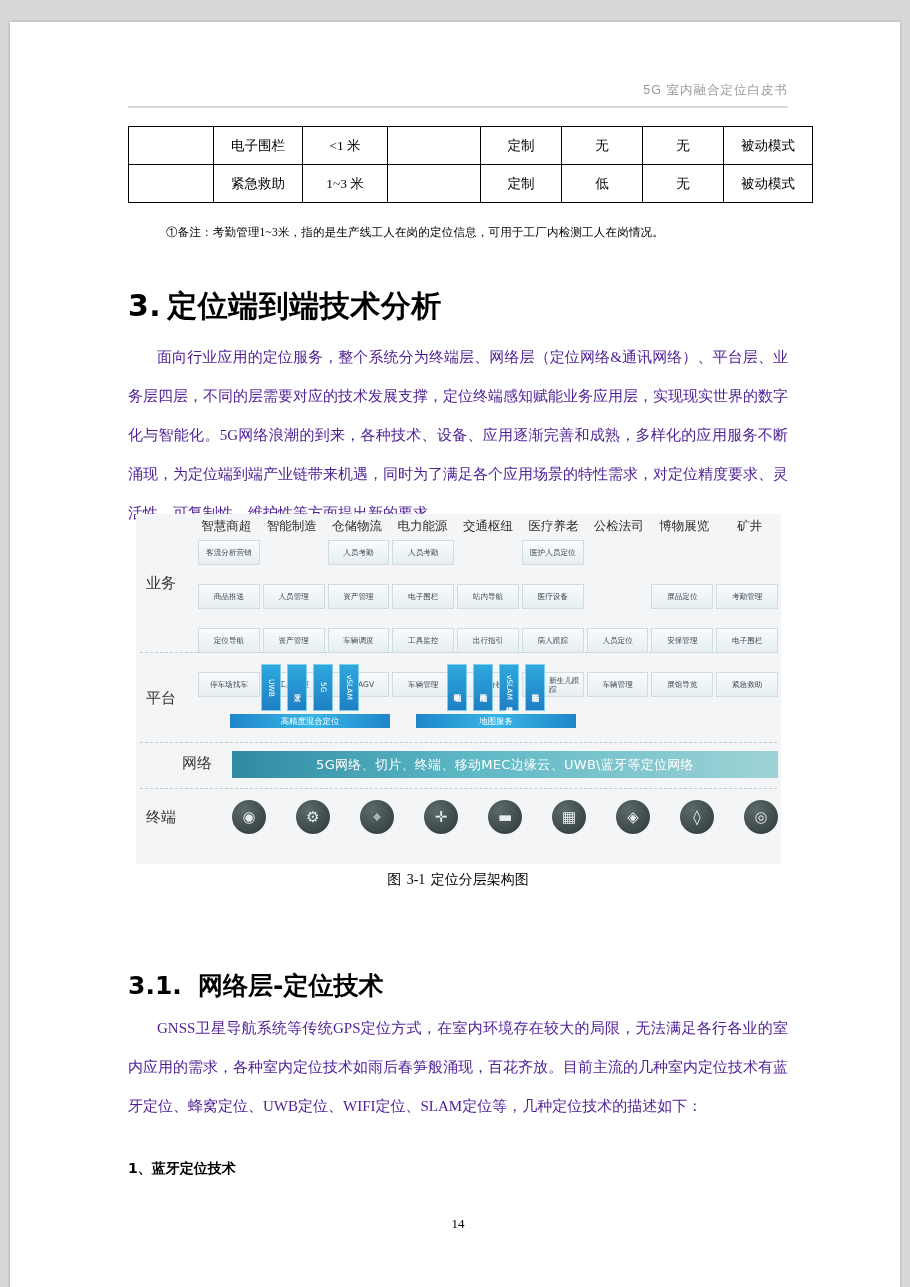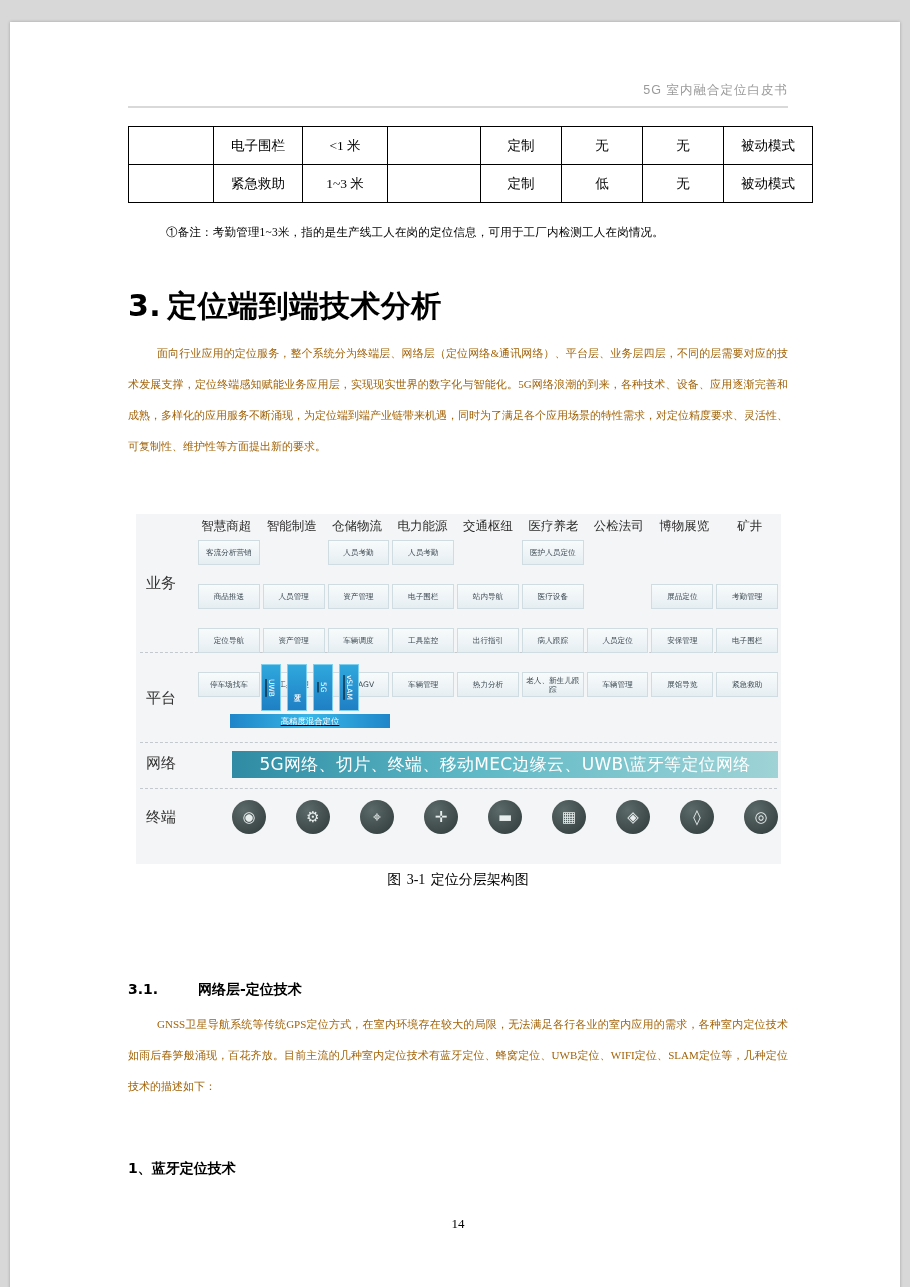--- a/index.html
+++ b/index.html
@@ -56,35 +56,34 @@
   
   .h1{
     position:absolute;left:0;top:264px;width:660px;
     font-size:30px;font-weight:bold;color:#000;
     font-family:"DejaVu Sans","Liberation Sans",sans-serif;
     letter-spacing:.5px;
   }
   .h1 .num{margin-right:6px;}
   .h2{
     position:absolute;left:0;top:947px;width:660px;
-    font-size:14px;font-weight:bold;color:#000;
-    font-family:"DejaVu Sans","Liberation Sans",sans-serif;
-    margin-top:12px;
+    font-size:25px;font-weight:bold;color:#000;
+    font-family:"DejaVu Sans","Liberation Sans",sans-serif;
   }
   .h2 .num{display:inline-block;width:70px;}
   .h3{
     position:absolute;left:0;top:1138px;width:660px;
     font-size:14px;font-weight:bold;color:#000;
     font-family:"DejaVu Sans","Liberation Sans",sans-serif;
   }
 
   
   .para{
     position:absolute;width:660px;
-    font-size:11px;line-height:31px;color:#a16207;
+    font-size:15px;line-height:39px;color:#4c1d95;
     text-align:justify;text-justify:inter-ideograph;
     text-indent:29px;
     font-family:"Liberation Serif","DejaVu Serif",serif;
   }
   #para1{top:316px;}
   #para2{top:987px;}
 
   
   .figure{
     position:absolute;left:8px;top:492px;
@@ -127,21 +126,21 @@
     display:flex;align-items:center;justify-content:center;
     text-align:center;line-height:9px;
     box-sizing:border-box;padding:0 1px;
   }
   .chip.empty{border:none;background:transparent;}
 
   
   .plat{
     position:absolute;top:150px;left:62px;width:580px;height:66px;
   }
-  .plat-group{position:absolute;top:0;text-decoration:underline;}
+  .plat-group{position:absolute;top:0;}
   .plat-chips{display:flex;gap:6px;justify-content:center;}
   .vchip{
     width:20px;height:47px;
     background:linear-gradient(180deg,#2fa8dd 0%,#1f7fc4 100%);
     border:1px solid #7fd0ef;
     color:#ffffff;font-size:7.4px;
     font-family:"DejaVu Sans","Liberation Sans",sans-serif;
     writing-mode:vertical-rl;
     display:flex;align-items:center;justify-content:center;
     box-sizing:border-box;letter-spacing:0px;
@@ -151,21 +150,21 @@
     background:linear-gradient(90deg,#1f86c9 0%,#38b6e6 50%,#1f86c9 100%);
     color:#ffffff;font-size:8.4px;
     font-family:"DejaVu Sans","Liberation Sans",sans-serif;
     display:flex;align-items:center;justify-content:center;
   }
 
   
   .net-bar{
     position:absolute;top:237px;left:96px;width:546px;height:27px;
     background:linear-gradient(90deg,#2e8ba3 0%,#5fb9c6 45%,#9fd3d6 100%);
-    color:#ffffff;font-size:17px;
+    color:#ffffff;font-size:13px;
     font-family:"DejaVu Sans","Liberation Sans",sans-serif;
     display:flex;align-items:center;justify-content:center;
     letter-spacing:.3px;
   }
 
   
   .term-row{
     position:absolute;top:286px;left:96px;width:546px;
     display:flex;justify-content:space-between;align-items:center;
   }
@@ -229,21 +228,21 @@
     <div class="h1">
       <span class="num">3.</span><span>定位端到端技术分析</span>
     </div>
 
     <div class="para" id="para1">面向行业应用的定位服务，整个系统分为终端层、网络层（定位网络&amp;通讯网络）、平台层、业务层四层，不同的层需要对应的技术发展支撑，定位终端感知赋能业务应用层，实现现实世界的数字化与智能化。5G网络浪潮的到来，各种技术、设备、应用逐渐完善和成熟，多样化的应用服务不断涌现，为定位端到端产业链带来机遇，同时为了满足各个应用场景的特性需求，对定位精度要求、灵活性、可复制性、维护性等方面提出新的要求。</div>
 
     <div class="figure">
 
       <div class="layer-label" style="top:60px;">业务</div>
       <div class="layer-label" style="top:175px;">平台</div>
-      <div class="layer-label" style="top:240px;">网络</div>
+      <div class="layer-label" style="top:240px;margin-left:36px;">网络</div>
       <div class="layer-label" style="top:294px;">终端</div>
 
       <div class="dash" style="top:138px;"></div>
       <div class="dash" style="top:228px;"></div>
       <div class="dash" style="top:274px;"></div>
 
       <div class="biz-head">
         <div class="col">智慧商超</div>
         <div class="col">智能制造</div>
         <div class="col">仓储物流</div>
@@ -314,20 +313,29 @@
 
       <div class="plat">
         <div class="plat-group" style="left:32px;width:160px;">
           <div class="plat-chips">
             <div class="vchip">UWB</div>
             <div class="vchip">蓝牙</div>
             <div class="vchip">5G</div>
             <div class="vchip">vSLAM</div>
           </div>
           <div class="plat-bar">高精度混合定位</div>
+        </div>
+        <div class="plat-group" style="left:218px;width:160px;">
+          <div class="plat-chips">
+            <div class="vchip">地图绘制</div>
+            <div class="vchip">室内地图</div>
+            <div class="vchip">vSLAM建模</div>
+            <div class="vchip">地图运营</div>
+          </div>
+          <div class="plat-bar">地图服务</div>
         </div>
       </div>
 
       <div class="net-bar">5G网络、切片、终端、移动MEC边缘云、UWB\蓝牙等定位网络</div>
 
       <div class="term-row">
         <div class="term-icon">◉</div>
         <div class="term-icon">⚙</div>
         <div class="term-icon">⌖</div>
         <div class="term-icon">✛</div>

